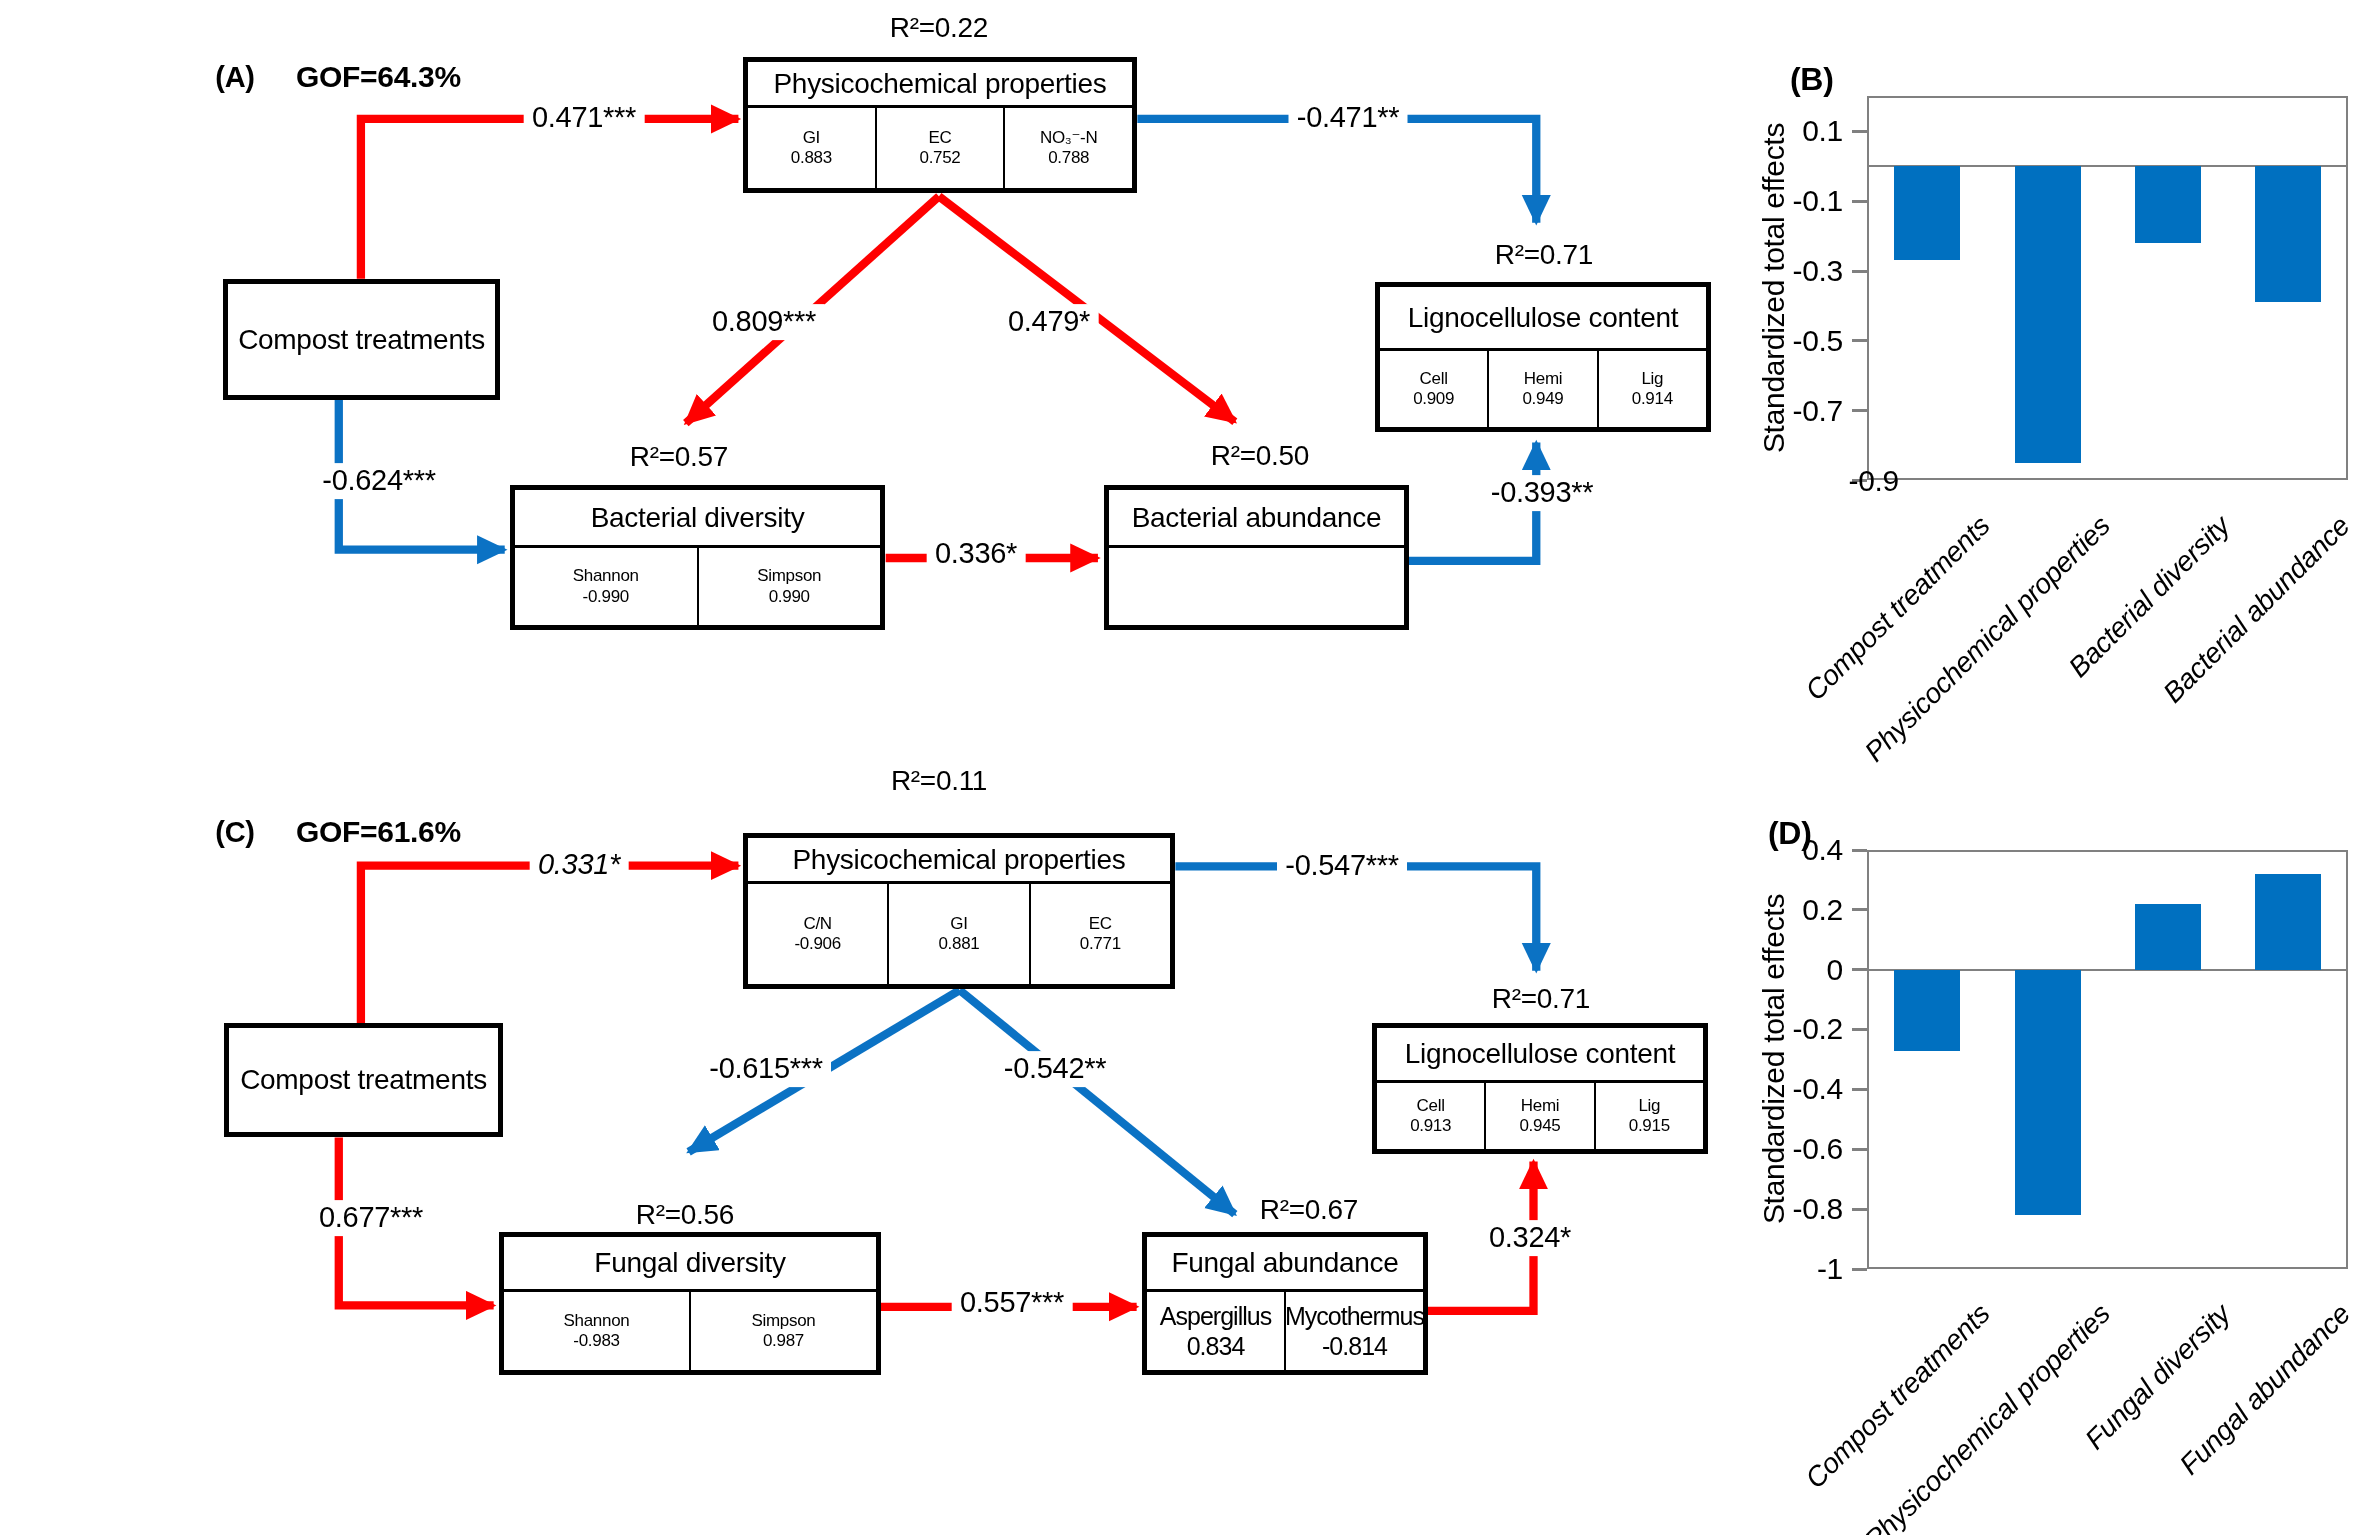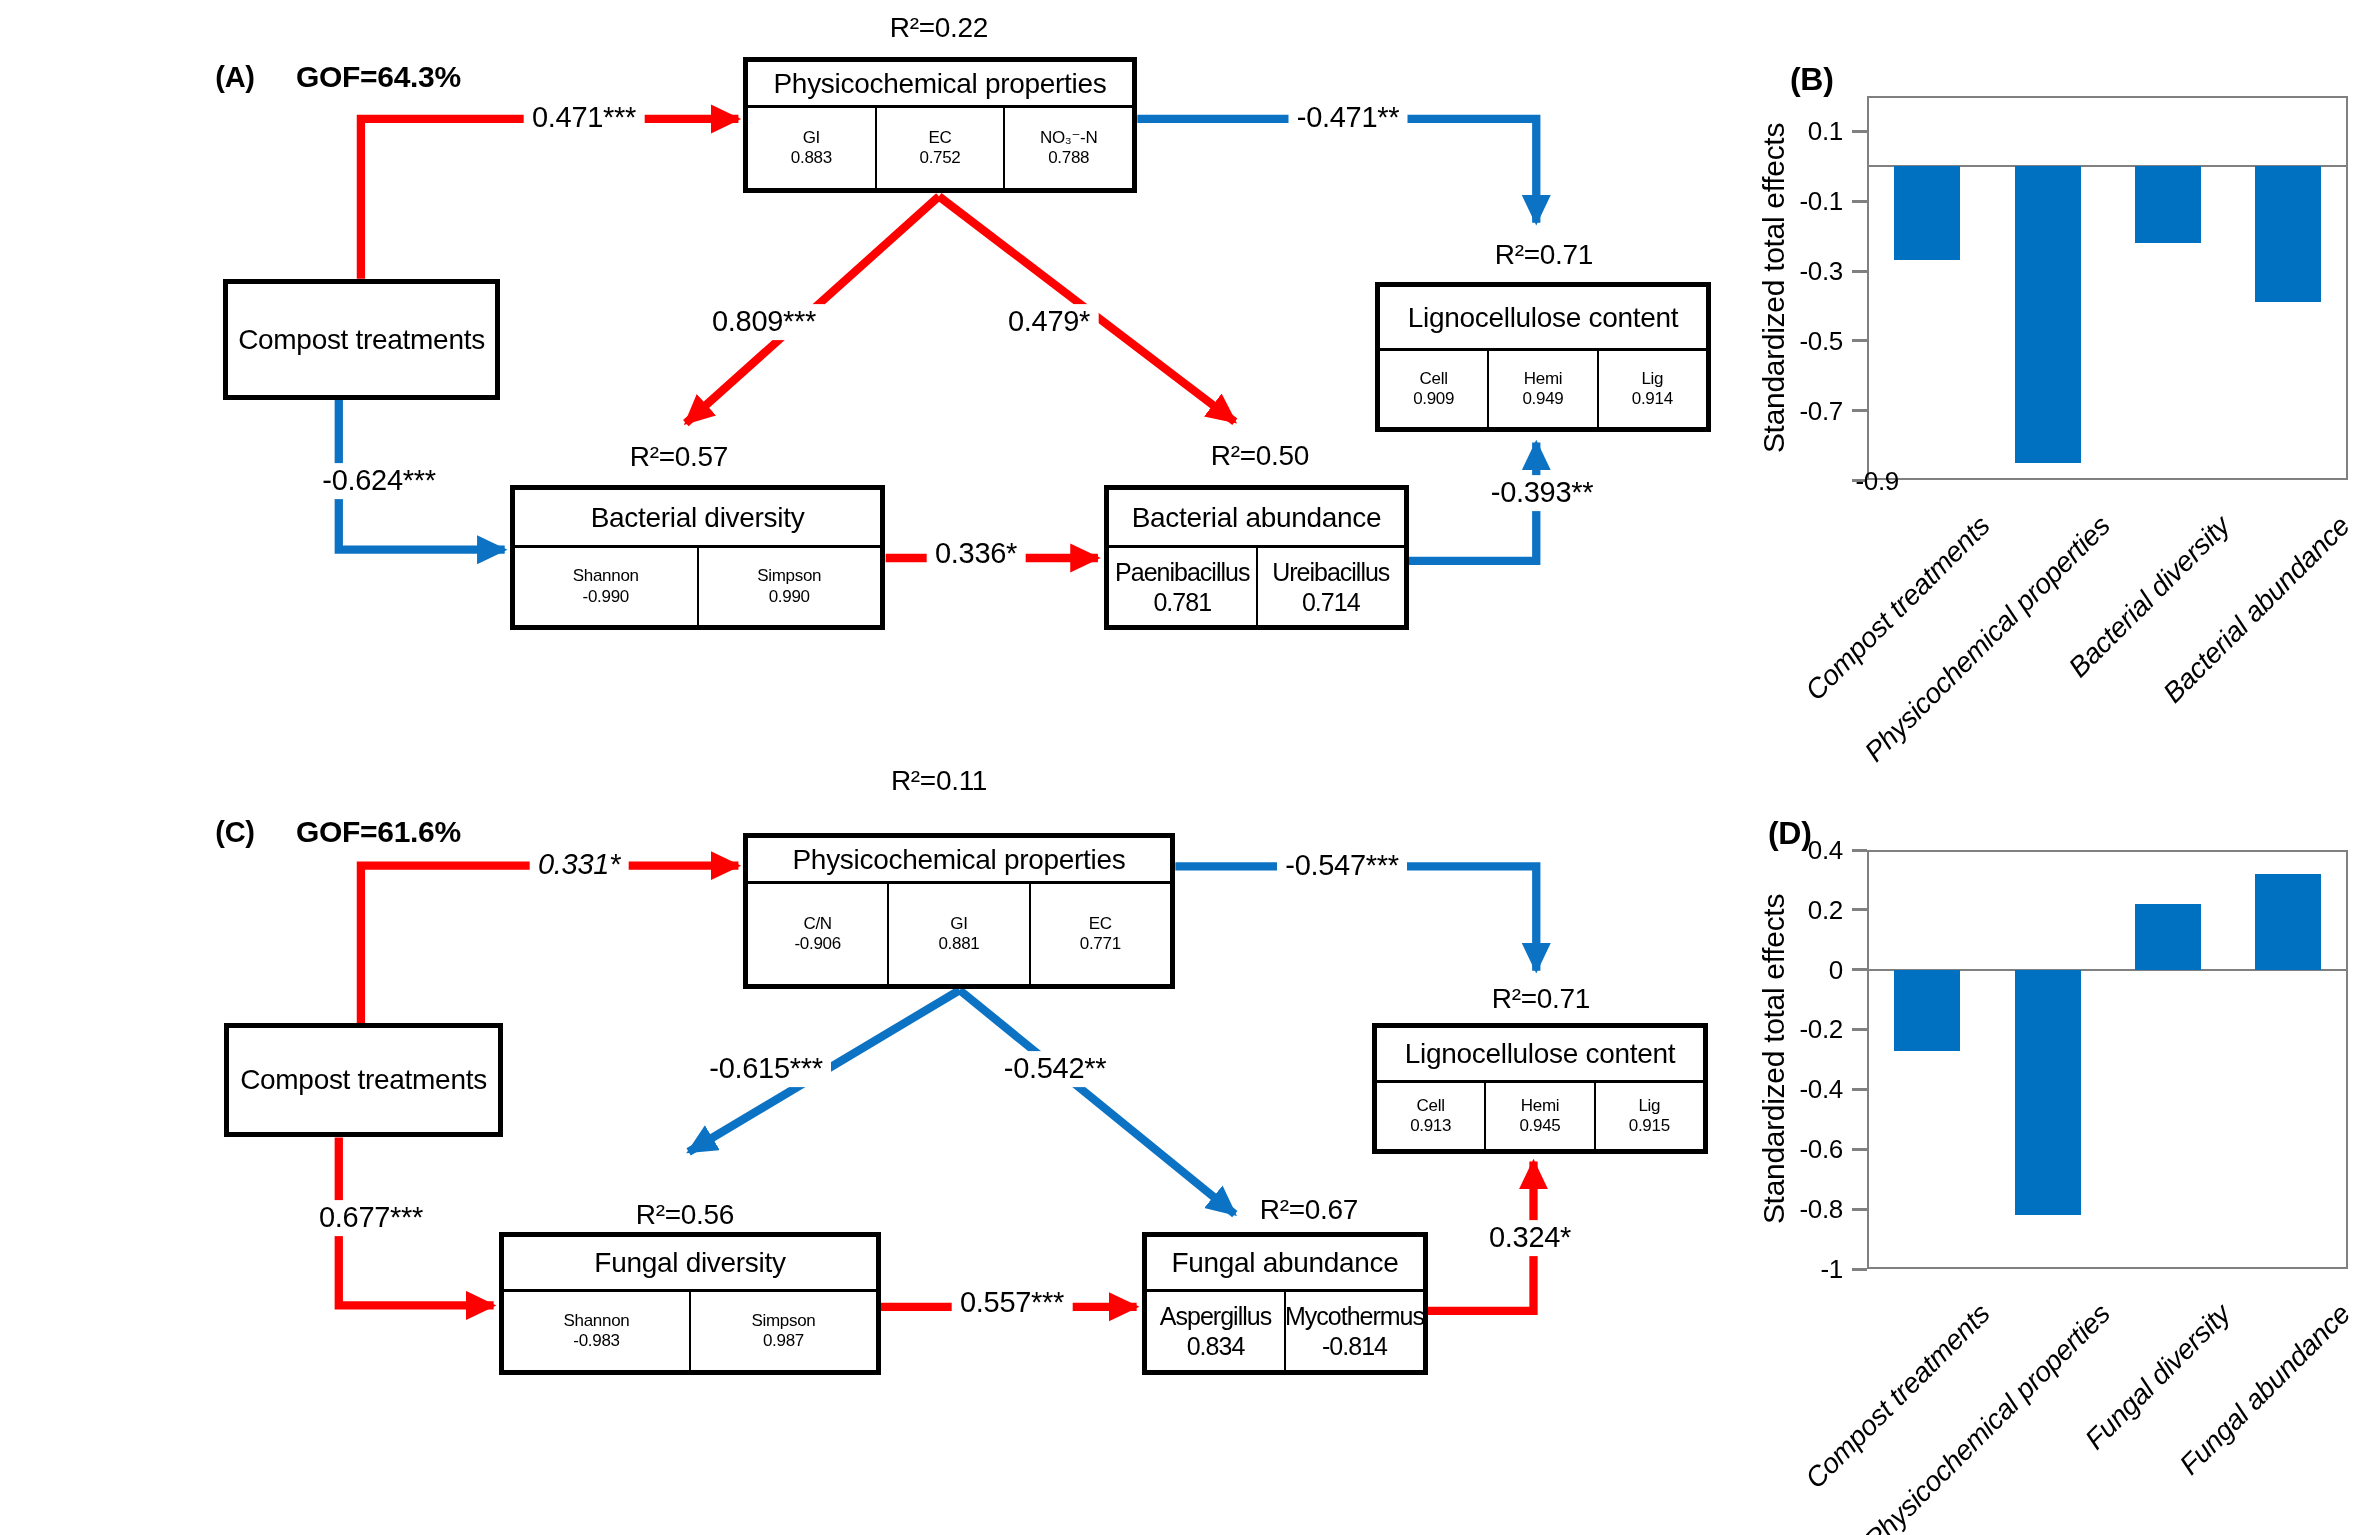--- a/index.html
+++ b/index.html
@@ -14,21 +14,21 @@
   .sem-cell:last-child{border-right:none;}
   .cl,.cv{font-size:17px;white-space:nowrap;}
   .narrow .cl,.narrow .cv{font-size:25px;letter-spacing:-1px;}
   .r2label{position:absolute;transform:translate(-50%,-50%);font-size:28px;white-space:nowrap;z-index:3;}
   .plabel{position:absolute;transform:translate(-50%,-50%);font-size:29px;white-space:nowrap;background:#fff;padding:1.4px 8.3px;z-index:3;}
   .panel-tag{position:absolute;transform:translate(-50%,-50%);font-size:29px;font-weight:700;z-index:3;}
   .gof{position:absolute;transform:translate(0,-50%);font-size:30px;font-weight:700;z-index:3;}
   .plot-border{position:absolute;box-sizing:border-box;border:2.1px solid #808080;background:transparent;z-index:1;}
   .zero-line{position:absolute;background:#808080;z-index:1;}
   .ytick-mark{position:absolute;background:#808080;z-index:1;}
-  .ytick-label{position:absolute;font-size:26px;text-align:right;transform:translateY(-50%);z-index:2;white-space:nowrap;}
+  .ytick-label{position:absolute;font-size:30px;text-align:right;transform:translateY(-50%);z-index:2;white-space:nowrap;}
   .bar{position:absolute;z-index:2;}
   .cat-label{position:absolute;font-size:28px;font-style:italic;white-space:nowrap;transform-origin:100% 0;transform:rotate(-45deg);z-index:2;}
   .chart-tag{position:absolute;font-size:32px;font-weight:700;z-index:3;}
   .ylabel{position:absolute;transform:translate(-50%,-50%) rotate(-90deg);font-size:30px;white-space:nowrap;z-index:2;}
 </style>
 </head>
 <body>
 
 <div id="canvas">
 
@@ -115,30 +115,20 @@
       <div class="sem-cell">
         <div class="cl">Simpson</div>
         <div class="cv">0.990</div>
       </div>
     </div>
   </div>
 
   <div class="r2label" style="left:1260px;top:456px;">R²=0.50</div>
   <div class="sem-box" style="left:1104px;top:485px;width:305px;height:145px;">
     <div class="sem-title" style="flex:0 0 58px;">Bacterial abundance</div>
-    <div class="sem-cells narrow">
-      <div class="sem-cell">
-        <div class="cl">Paenibacillus</div>
-        <div class="cv">0.781</div>
-      </div>
-      <div class="sem-cell">
-        <div class="cl">Ureibacillus</div>
-        <div class="cv">0.714</div>
-      </div>
-    </div>
   </div>
 
   <div class="plabel" style="left:584px;top:118px;">0.471***</div>
   <div class="plabel" style="left:1348px;top:118px;">-0.471**</div>
   <div class="plabel" style="left:764px;top:322px;">0.809***</div>
   <div class="plabel" style="left:1049px;top:322px;">0.479*</div>
   <div class="plabel" style="left:379px;top:481px;">-0.624***</div>
   <div class="plabel" style="left:976px;top:554px;">0.336*</div>
   <div class="plabel" style="left:1542px;top:493px;">-0.393**</div>
 

